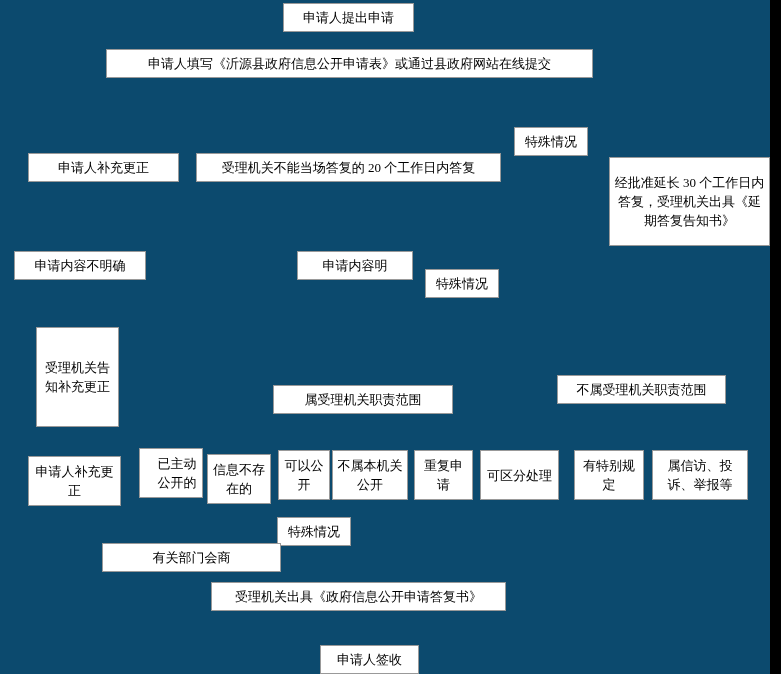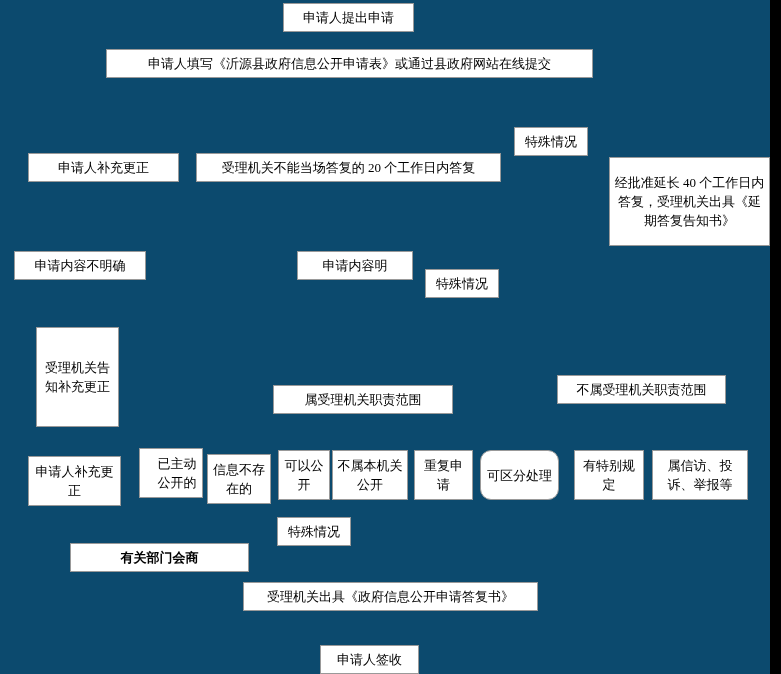--- a/index.html
+++ b/index.html
@@ -34,33 +34,33 @@
 </style>
 </head>
 <body>
 
 <div id="canvas">
   <div class="node" style="left:283px;top:3px;width:131px;height:29px;">申请人提出申请</div>
   <div class="node" style="left:106px;top:49px;width:487px;height:29px;">申请人填写《沂源县政府信息公开申请表》或通过县政府网站在线提交</div>
   <div class="node" style="left:514px;top:127px;width:74px;height:29px;">特殊情况</div>
   <div class="node" style="left:28px;top:153px;width:151px;height:29px;">申请人补充更正</div>
   <div class="node" style="left:196px;top:153px;width:305px;height:29px;">受理机关不能当场答复的 20 个工作日内答复</div>
-  <div class="node" style="left:609px;top:157px;width:161px;height:89px;">经批准延长 40 个工作日内答复，受理机关出具《延期答复告知书》</div>
+  <div class="node" style="left:609px;top:157px;width:161px;height:89px;">经批准延长 30 个工作日内答复，受理机关出具《延期答复告知书》</div>
   <div class="node" style="left:14px;top:251px;width:132px;height:29px;">申请内容不明确</div>
   <div class="node" style="left:297px;top:251px;width:116px;height:29px;">申请内容明</div>
   <div class="node" style="left:425px;top:269px;width:74px;height:29px;">特殊情况</div>
   <div class="node" style="left:36px;top:327px;width:83px;height:100px;font-family:Liberation Serif, serif;">受理机关告知补充更正</div>
   <div class="node" style="left:273px;top:385px;width:180px;height:29px;">属受理机关职责范围</div>
   <div class="node" style="left:557px;top:375px;width:169px;height:29px;">不属受理机关职责范围</div>
   <div class="node" style="left:28px;top:456px;width:93px;height:50px;">申请人补充更正</div>
   <div class="node" style="left:139px;top:448px;width:64px;height:50px;padding-left:16px;">已主动公开的</div>
   <div class="node" style="left:207px;top:454px;width:64px;height:50px;">信息不存在的</div>
   <div class="node" style="left:278px;top:450px;width:52px;height:50px;">可以公开</div>
   <div class="node" style="left:332px;top:450px;width:76px;height:50px;">不属本机关公开</div>
   <div class="node" style="left:414px;top:450px;width:59px;height:50px;">重复申请</div>
-  <div class="node" style="left:480px;top:450px;width:79px;height:50px;border-radius:11px;">可区分处理</div>
+  <div class="node" style="left:480px;top:450px;width:79px;height:50px;">可区分处理</div>
   <div class="node" style="left:574px;top:450px;width:70px;height:50px;">有特别规定</div>
   <div class="node" style="left:652px;top:450px;width:96px;height:50px;">属信访、投诉、举报等</div>
   <div class="node" style="left:277px;top:517px;width:74px;height:29px;">特殊情况</div>
-  <div class="node" style="left:70px;top:543px;width:179px;height:29px;font-weight:bold;">有关部门会商</div>
-  <div class="node" style="left:211px;top:582px;width:295px;height:29px;margin-left:32px;">受理机关出具《政府信息公开申请答复书》</div>
+  <div class="node" style="left:102px;top:543px;width:179px;height:29px;">有关部门会商</div>
+  <div class="node" style="left:211px;top:582px;width:295px;height:29px;">受理机关出具《政府信息公开申请答复书》</div>
   <div class="node" style="left:320px;top:645px;width:99px;height:29px;">申请人签收</div>
 </div>
 
 </body></html>

